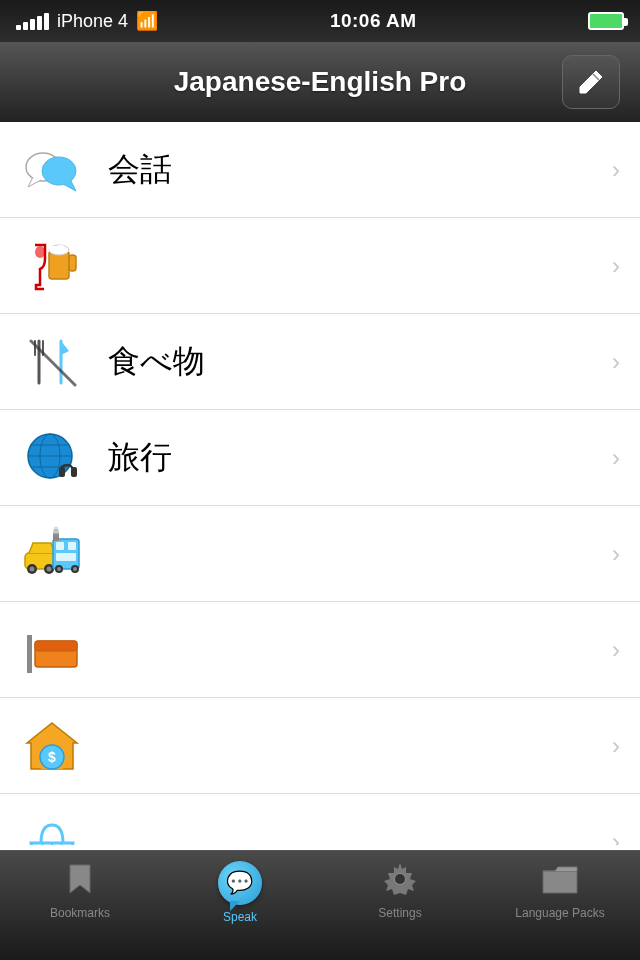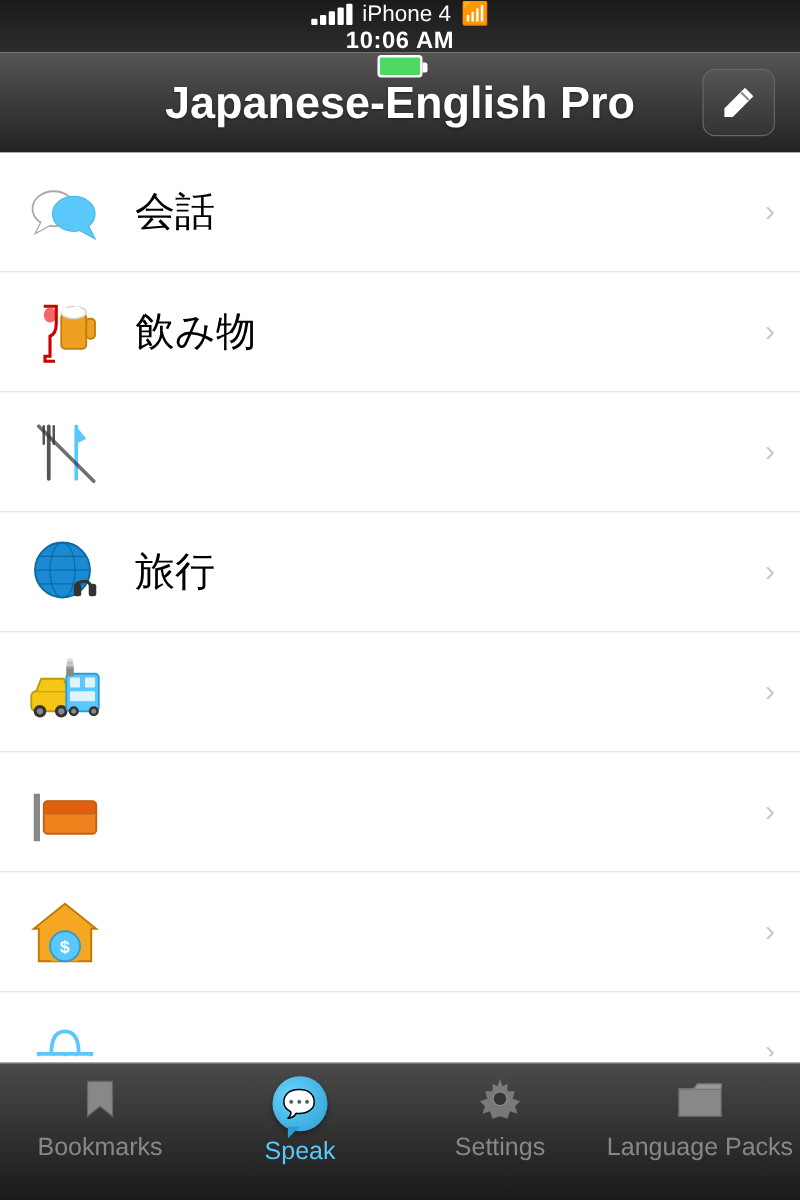--- a/index.html
+++ b/index.html
@@ -18,21 +18,20 @@
       width: 640px;
       height: 42px;
       background: linear-gradient(to bottom, #1a1a1a, #2d2d2d);
       display: flex;
       align-items: center;
       justify-content: space-between;
       padding: 0 16px;
       color: #fff;
       font-size: 18px;
       font-weight: 500;
-      flex-direction: column;
     }
     .status-left {
       display: flex;
       align-items: center;
       gap: 8px;
     }
     .signal-bars {
       display: flex;
       align-items: flex-end;
       gap: 2px;
@@ -76,21 +75,21 @@
     .nav-bar {
       width: 640px;
       height: 80px;
       background: linear-gradient(to bottom, #555, #222);
       display: flex;
       align-items: center;
       justify-content: space-between;
       padding: 0 20px;
     }
     .nav-title {
-      font-size: 36px;
+      font-size: 28px;
       font-weight: bold;
       color: #fff;
       text-shadow: 0 1px 2px rgba(0,0,0,0.5);
     }
     .nav-button {
       width: 58px;
       height: 54px;
       background: linear-gradient(to bottom, #555, #333);
       border-radius: 10px;
       border: 1px solid #666;
@@ -145,21 +144,21 @@
     }
     .tab-item {
       display: flex;
       flex-direction: column;
       align-items: center;
       gap: 5px;
       width: 25%;
       cursor: pointer;
     }
     .tab-label {
-      font-size: 20px;
+      font-size: 12px;
       color: #888;
     }
     .tab-label.active {
       color: #5ac8fa;
     }
 
     
     .speak-bubble {
       width: 44px;
       height: 44px;
@@ -250,38 +249,38 @@
         <ellipse cx="17" cy="15" rx="5" ry="6" fill="#e00" opacity="0.6"></ellipse>
 
         <rect x="26" y="14" width="20" height="28" rx="3" fill="#f0a020" stroke="#c08010" stroke-width="1.5"></rect>
         <rect x="46" y="18" width="7" height="16" rx="3" fill="#f0a020" stroke="#c08010" stroke-width="1.5"></rect>
 
         <ellipse cx="36" cy="13" rx="10" ry="5" fill="white" stroke="#ccc" stroke-width="1"></ellipse>
         <ellipse cx="30" cy="12" rx="4" ry="3" fill="white"></ellipse>
         <ellipse cx="38" cy="11" rx="4" ry="3" fill="white"></ellipse>
       </svg>
     </div>
-    <span class="item-text">飲み物</span>
     <span class="item-chevron">›</span>
   </div>
 
   <div class="list-item">
     <div class="item-icon">
       <svg width="58" height="58" viewBox="0 0 58 58">
 
         <line x1="16" y1="8" x2="16" y2="50" stroke="#555" stroke-width="3" stroke-linecap="round"></line>
         <line x1="12" y1="8" x2="12" y2="22" stroke="#555" stroke-width="2" stroke-linecap="round"></line>
         <line x1="20" y1="8" x2="20" y2="22" stroke="#555" stroke-width="2" stroke-linecap="round"></line>
 
         <line x1="38" y1="8" x2="38" y2="50" stroke="#5ac8fa" stroke-width="3" stroke-linecap="round"></line>
         <path d="M38 8 L46 18 L38 22" fill="#5ac8fa"></path>
 
         <line x1="8" y1="8" x2="52" y2="52" stroke="#333" stroke-width="3" stroke-linecap="round" opacity="0.7"></line>
       </svg>
     </div>
+    <span class="item-text">食べ物</span>
     <span class="item-chevron">›</span>
   </div>
 
   <div class="list-item">
     <div class="item-icon">
       <svg width="58" height="58" viewBox="0 0 58 58">
 
         <circle cx="27" cy="27" r="22" fill="#1a8ad4" stroke="#0a6aa0" stroke-width="1.5"></circle>
         <ellipse cx="27" cy="27" rx="10" ry="22" fill="none" stroke="#0a6aa0" stroke-width="1"></ellipse>
         <line x1="5" y1="27" x2="49" y2="27" stroke="#0a6aa0" stroke-width="1"></line>

